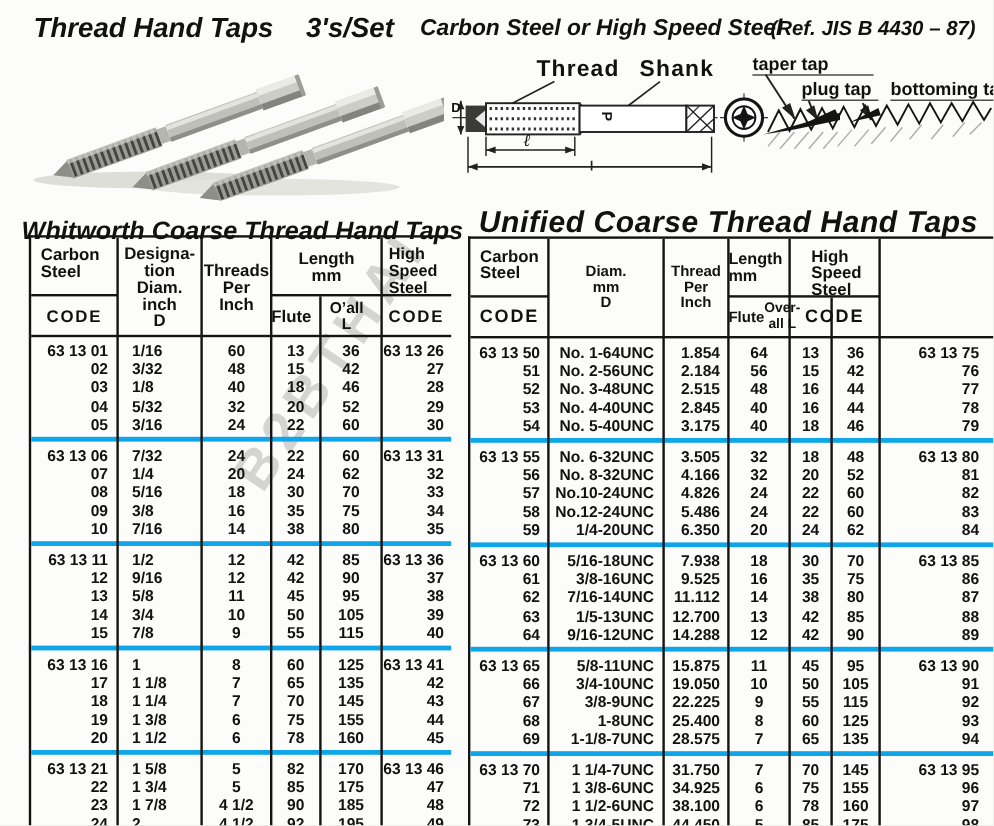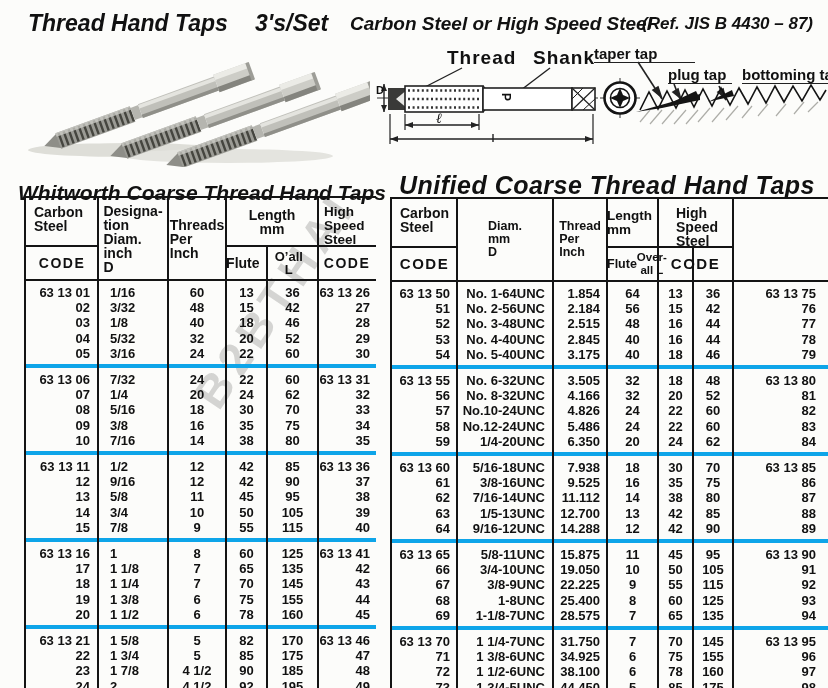--- a/index.html
+++ b/index.html
@@ -13,21 +13,21 @@
   .t-ref{left:642px;top:14px;font-size:17px;}
   
   .watermark{position:absolute;left:75px;top:125px;width:400px;height:350px;
     display:flex;align-items:center;justify-content:center;
     transform:rotate(-56deg);font-size:46px;font-weight:700;letter-spacing:7px;
     color:#b5b5b3;opacity:.55;pointer-events:none;}
   
   .figlabel{position:absolute;white-space:nowrap;}
   .lbl-thread{left:447px;top:47px;font-size:19px;font-weight:700;letter-spacing:1px;}
   .lbl-shank{left:533px;top:47px;font-size:19px;font-weight:700;letter-spacing:1px;}
-  .lbl-taper{left:594px;top:45px;font-size:15px;font-weight:600;border-bottom:1.5px solid #222;padding-right:38px;}
+  .lbl-taper{left:627px;top:45px;font-size:15px;font-weight:600;border-bottom:1.5px solid #222;padding-right:38px;}
   .lbl-plug{left:668px;top:66px;font-size:15px;font-weight:600;border-bottom:1.5px solid #222;padding-right:6px;}
   .lbl-bottoming{left:742px;top:66px;font-size:15px;font-weight:600;border-bottom:1.5px solid #222;}
   .lbl-D{left:376px;top:84px;font-size:11px;font-weight:700;}
   .lbl-P{left:502px;top:90px;font-size:12px;font-weight:700;transform:rotate(90deg);}
   .lbl-ell{left:436px;top:110px;font-size:14px;font-style:italic;font-family:"DejaVu Serif",serif;}
   
   .tbl-title{position:absolute;text-align:center;font-style:italic;font-weight:700;white-space:nowrap;}
   .wt-title{left:18px;top:164px;width:360px;font-size:21px;}
   .ut-title{left:386px;top:150px;width:442px;font-size:25px;letter-spacing:.5px;}
   
@@ -38,21 +38,21 @@
   .vline.half{top:49px;}
   .thead{position:relative;display:grid;height:81px;border-bottom:2px solid #141414;
          font-weight:700;font-size:14px;line-height:14px;}
   .wt .thead{grid-template-columns:72px 70px 58px 92px 58px;}
   .ut .thead{grid-template-columns:65px 96px 54px 51px 75px 95px;}
   .hcol{display:flex;flex-direction:column;}
   .htop{height:49px;box-sizing:border-box;display:flex;align-items:center;}
   .htop.rule{border-bottom:2px solid #141414;}
   .htop.lft{padding-left:8px;align-items:flex-start;padding-top:7px;}
   .hbot{flex:1;display:flex;align-items:center;justify-content:center;}
-  .hfull{display:flex;align-items:center;justify-content:center;}
+  .hfull{display:flex;align-items:center;justify-content:center;text-align:center;}
   .pre{white-space:pre-line;}
   .code-lbl{letter-spacing:1.5px;font-weight:600;}
   .ut .code-lbl{font-size:15px;}
   .small{font-size:12.5px;font-weight:600;line-height:13px;}
   .hsplit{flex:1;display:flex;}
   .hsplit>div{display:flex;align-items:center;justify-content:center;text-align:center;line-height:13px;}
   .f-l{width:41px;}.o-l{width:71px;font-size:13px;}
   .f-r{width:35px;font-size:12.5px;}.o-r{width:64px;font-size:11.5px;}
   .ctr{justify-content:center;text-align:center;}
   

